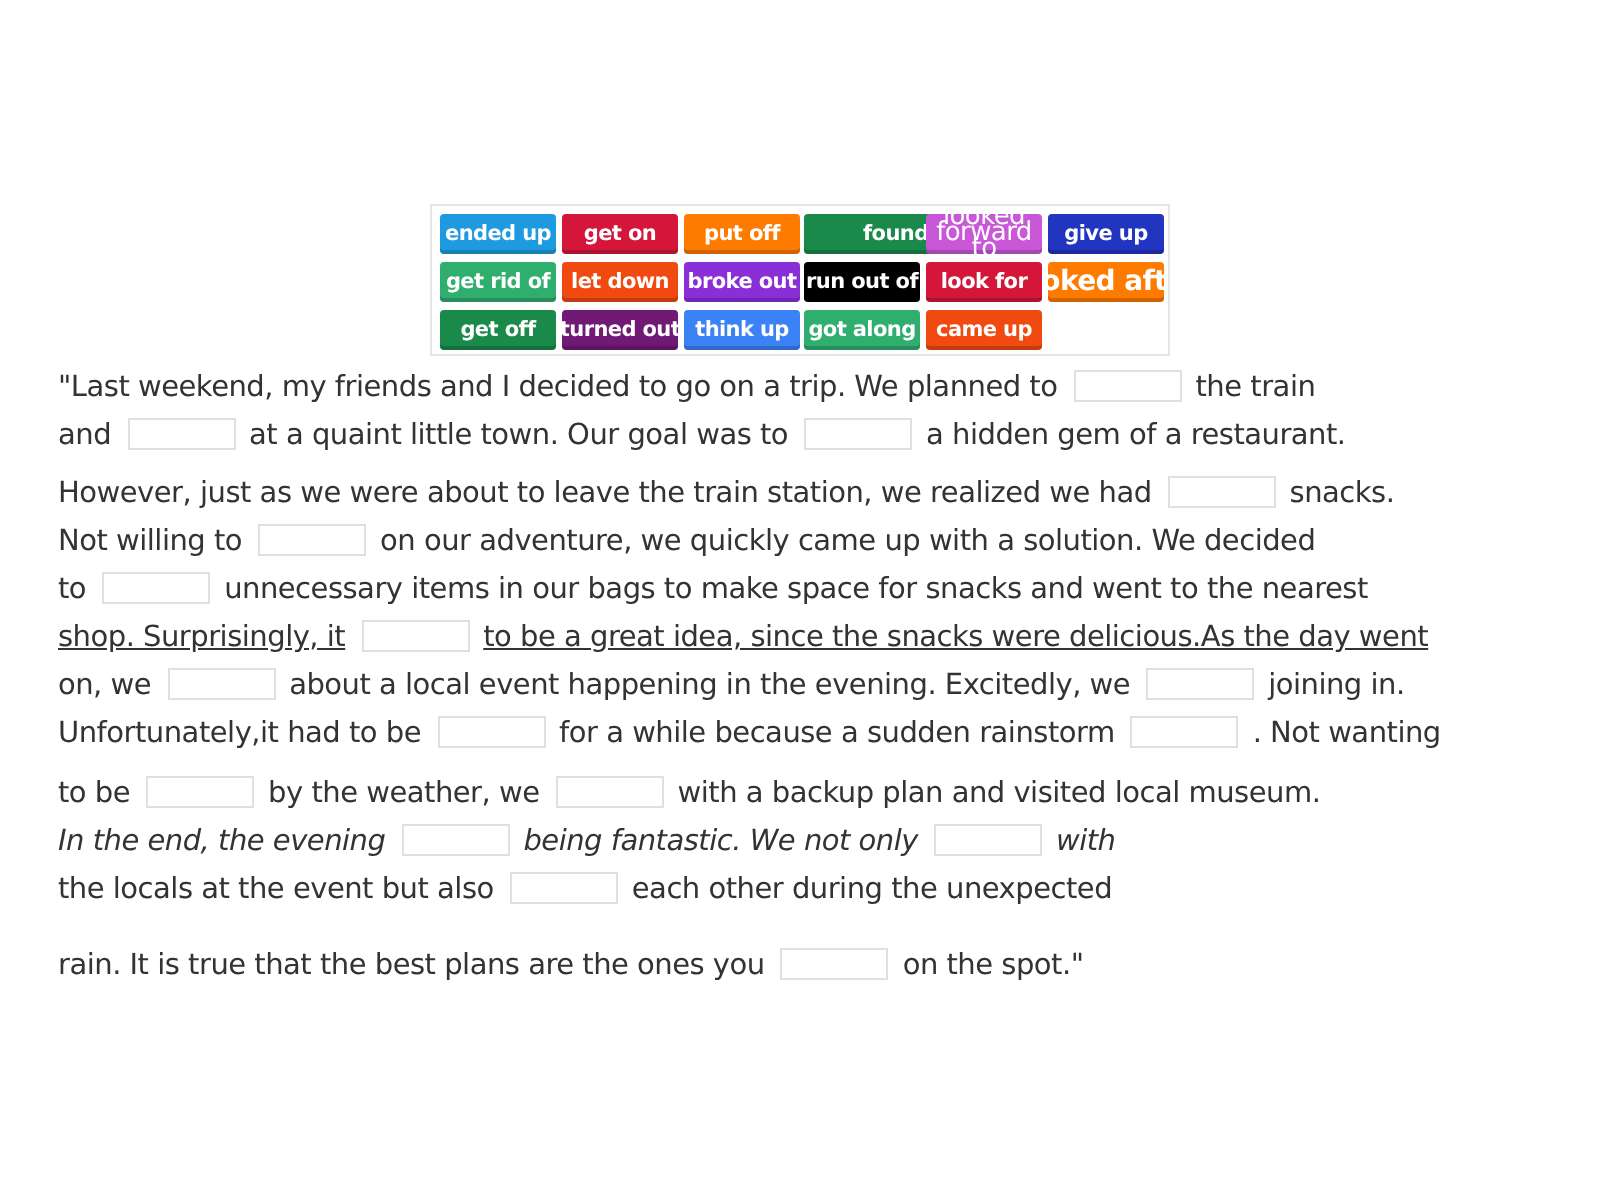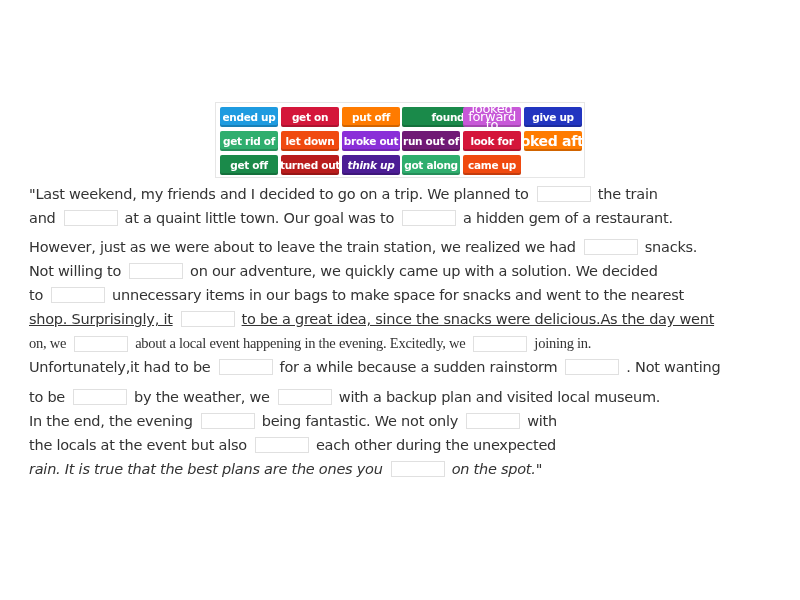--- a/index.html
+++ b/index.html
@@ -86,36 +86,36 @@
 <div class="tiles" id="tiles">
     <div class="tile" style="left: 4px; top: 4px; background: rgb(30, 155, 224);">ended up</div>
     <div class="tile" style="left: 65px; top: 4px; background: rgb(212, 22, 58);">get on</div>
     <div class="tile" style="left: 126px; top: 4px; background: rgb(255, 123, 0);">put off</div>
     <div class="tile" style="left: 186px; top: 4px; background: rgb(26, 138, 74); padding-left: 28px;">found out</div>
     <div class="tile small" style="left: 247px; top: 4px; background: rgb(200, 88, 216);">looked forward to</div>
     <div class="tile" style="left: 308px; top: 4px; background: rgb(34, 53, 192);">give up</div>
     <div class="tile" style="left: 4px; top: 28px; background: rgb(47, 174, 110);">get rid of</div>
     <div class="tile" style="left: 65px; top: 28px; background: rgb(240, 74, 16);">let down</div>
     <div class="tile" style="left: 126px; top: 28px; background: rgb(138, 47, 216);">broke out</div>
-    <div class="tile" style="left: 186px; top: 28px; background: #701a75;">run out of</div>
+    <div class="tile" style="left: 186px; top: 28px; background: #000000;">run out of</div>
     <div class="tile" style="left: 247px; top: 28px; background: rgb(212, 22, 58);">look for</div>
     <div class="tile mid" style="left: 308px; top: 28px; background: rgb(255, 123, 0);">looked after</div>
     <div class="tile" style="left: 4px; top: 52px; background: rgb(26, 138, 74);">get off</div>
-    <div class="tile" style="left: 65px; top: 52px; background: #b91c1c;">turned out</div>
-    <div class="tile" style="left: 126px; top: 52px; background: #4c1d95; font-style: italic;">think up</div>
+    <div class="tile" style="left: 65px; top: 52px; background: #701a75;">turned out</div>
+    <div class="tile" style="left: 126px; top: 52px; background: #3b82f6;">think up</div>
     <div class="tile" style="left: 186px; top: 52px; background: rgb(47, 174, 110);">got along</div>
     <div class="tile" style="left: 247px; top: 52px; background: rgb(240, 74, 16);">came up</div>
   </div>
 
 <div class="story" id="story">
     <div class="line" style="top: 0px;"><span>"Last weekend, my friends and I decided to go on a trip. We planned to</span><span class="blank"></span><span>the train</span></div>
     <div class="line" style="top: 24px;"><span>and</span><span class="blank"></span><span>at a quaint little town. Our goal was to</span><span class="blank"></span><span>a hidden gem of a restaurant.</span></div>
     <div class="line" style="top: 53px;"><span>However, just as we were about to leave the train station, we realized we had</span><span class="blank"></span><span>snacks.</span></div>
     <div class="line" style="top: 77px;"><span>Not willing to</span><span class="blank"></span><span>on our adventure, we quickly came up with a solution. We decided</span></div>
     <div class="line" style="top: 101px;"><span>to</span><span class="blank"></span><span>unnecessary items in our bags to make space for snacks and went to the nearest</span></div>
     <div class="line" style="top: 125px; text-decoration: underline;"><span>shop. Surprisingly, it</span><span class="blank"></span><span>to be a great idea, since the snacks were delicious.As the day went</span></div>
-    <div class="line" style="top: 149px; font-family: Liberation Serif, serif;"><span>on, we</span><span class="blank"></span><span>about a local event happening in the evening. Excitedly, we</span><span class="blank"></span><span>joining in.</span></div>
+    <div class="line" style="top: 149px;"><span>on, we</span><span class="blank"></span><span>about a local event happening in the evening. Excitedly, we</span><span class="blank"></span><span>joining in.</span></div>
     <div class="line" style="top: 173px;"><span>Unfortunately,it had to be</span><span class="blank"></span><span>for a while because a sudden rainstorm</span><span class="blank"></span><span>. Not wanting</span></div>
     <div class="line" style="top: 203px;"><span>to be</span><span class="blank"></span><span>by the weather, we</span><span class="blank"></span><span>with a backup plan and visited local museum.</span></div>
-    <div class="line" style="top: 227px;"><span>In the end, the evening</span><span class="blank"></span><span>being fantastic. We not only</span><span class="blank"></span><span>with</span></div>
+    <div class="line" style="top: 227px; font-style: italic;"><span>In the end, the evening</span><span class="blank"></span><span>being fantastic. We not only</span><span class="blank"></span><span>with</span></div>
     <div class="line" style="top: 251px;"><span>the locals at the event but also</span><span class="blank"></span><span>each other during the unexpected</span></div>
-    <div class="line" style="top: 275px; font-style: italic;"><span>rain. It is true that the best plans are the ones you</span><span class="blank"></span><span>on the spot."</span></div>
+    <div class="line" style="top: 289px;"><span>rain. It is true that the best plans are the ones you</span><span class="blank"></span><span>on the spot."</span></div>
   </div>
 
 </body></html>

